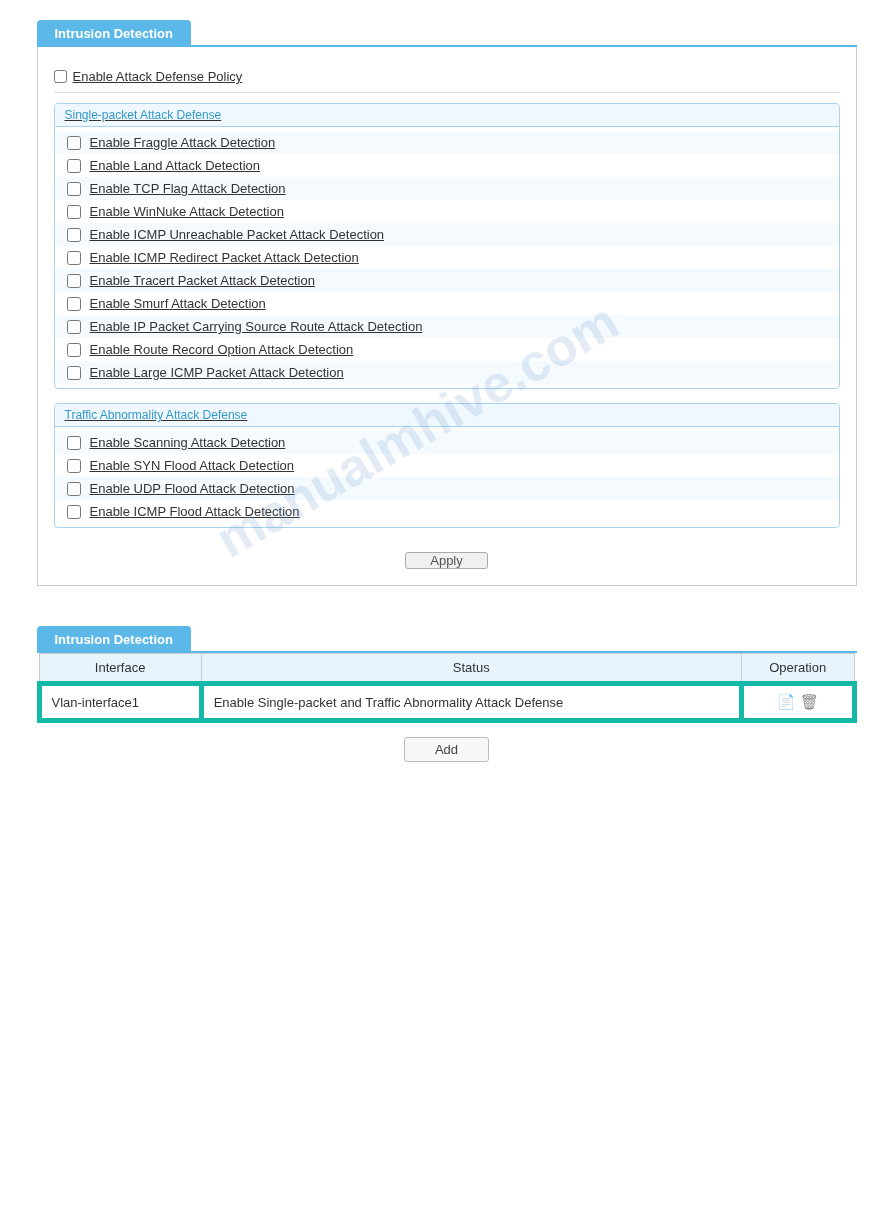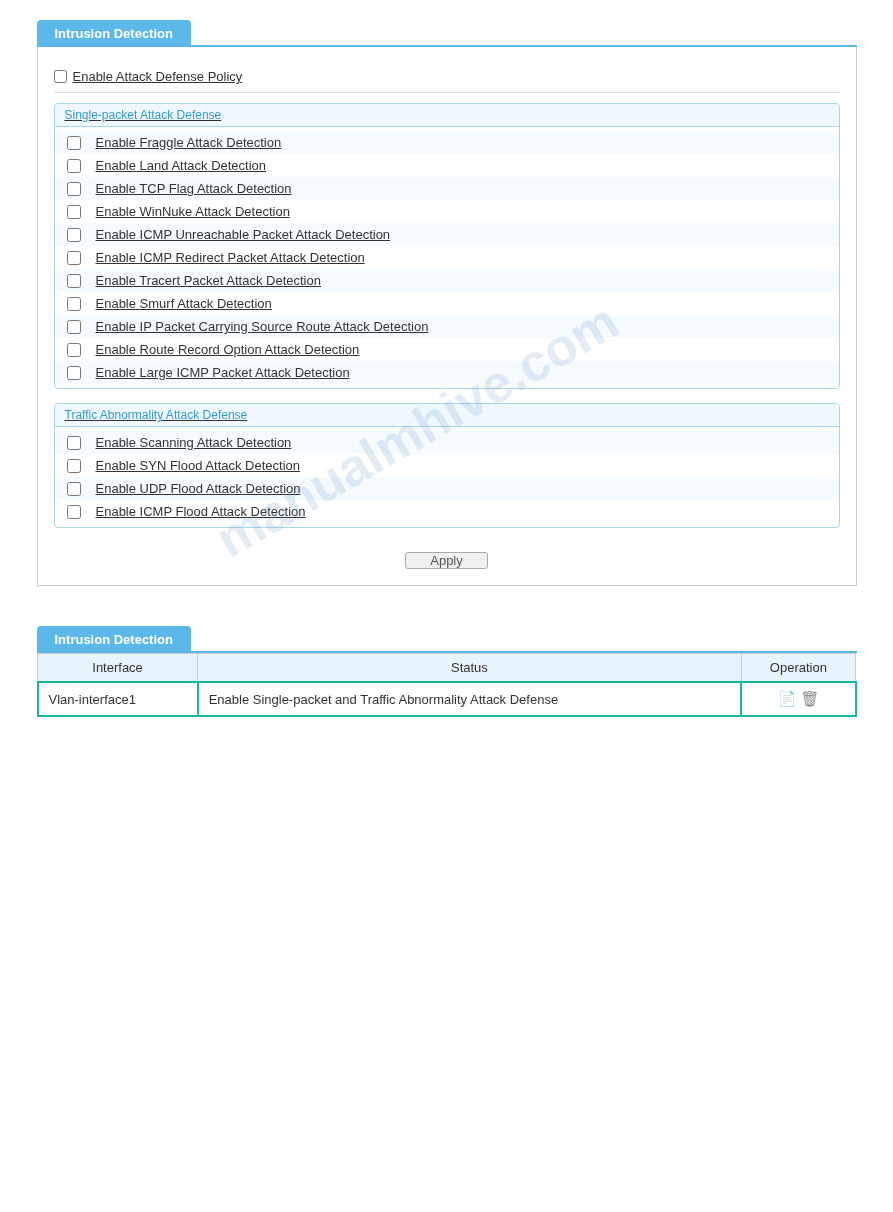--- a/index.html
+++ b/index.html
@@ -72,21 +72,21 @@
       border-radius: 3px 3px 0 0;
     }
 
     .checkbox-list {
       padding: 4px 0;
     }
 
     .checkbox-row {
       display: flex;
       align-items: center;
-      gap: 15px;
+      gap: 9px;
       padding: 4px 12px;
     }
 
     .checkbox-row:nth-child(odd) {
       background: #f5faff;
     }
 
     .checkbox-row input[type="checkbox"] {
       width: 14px;
       height: 14px;
@@ -139,21 +139,21 @@
     table th {
       background: #e8f4fc;
       border: 1px solid #ccc;
       padding: 6px 10px;
       font-weight: normal;
       text-align: center;
       color: #333;
     }
 
     table td {
-      border: 2px solid #14b8a6;
+      border: 5px solid #14b8a6;
       padding: 7px 10px;
       vertical-align: middle;
     }
 
     table td.op-cell {
       text-align: center;
     }
 
     .icon-btn {
       display: inline-block;
@@ -308,15 +308,18 @@
         <tbody id="table-body">
         <tr>
               <td>Vlan-interface1</td>
               <td>Enable Single-packet and Traffic Abnormality Attack Defense</td>
               <td class="op-cell"><span class="icon-btn edit-icon" title="Edit">📄</span><span class="icon-btn delete-icon" title="Delete">🗑</span></td>
             </tr>
           </tbody>
       </table>
     </div>
 
+    <div class="add-row">
+      <button class="add-btn">Add</button>
+    </div>
   </div>
 
 </div>
 
 </body></html>

